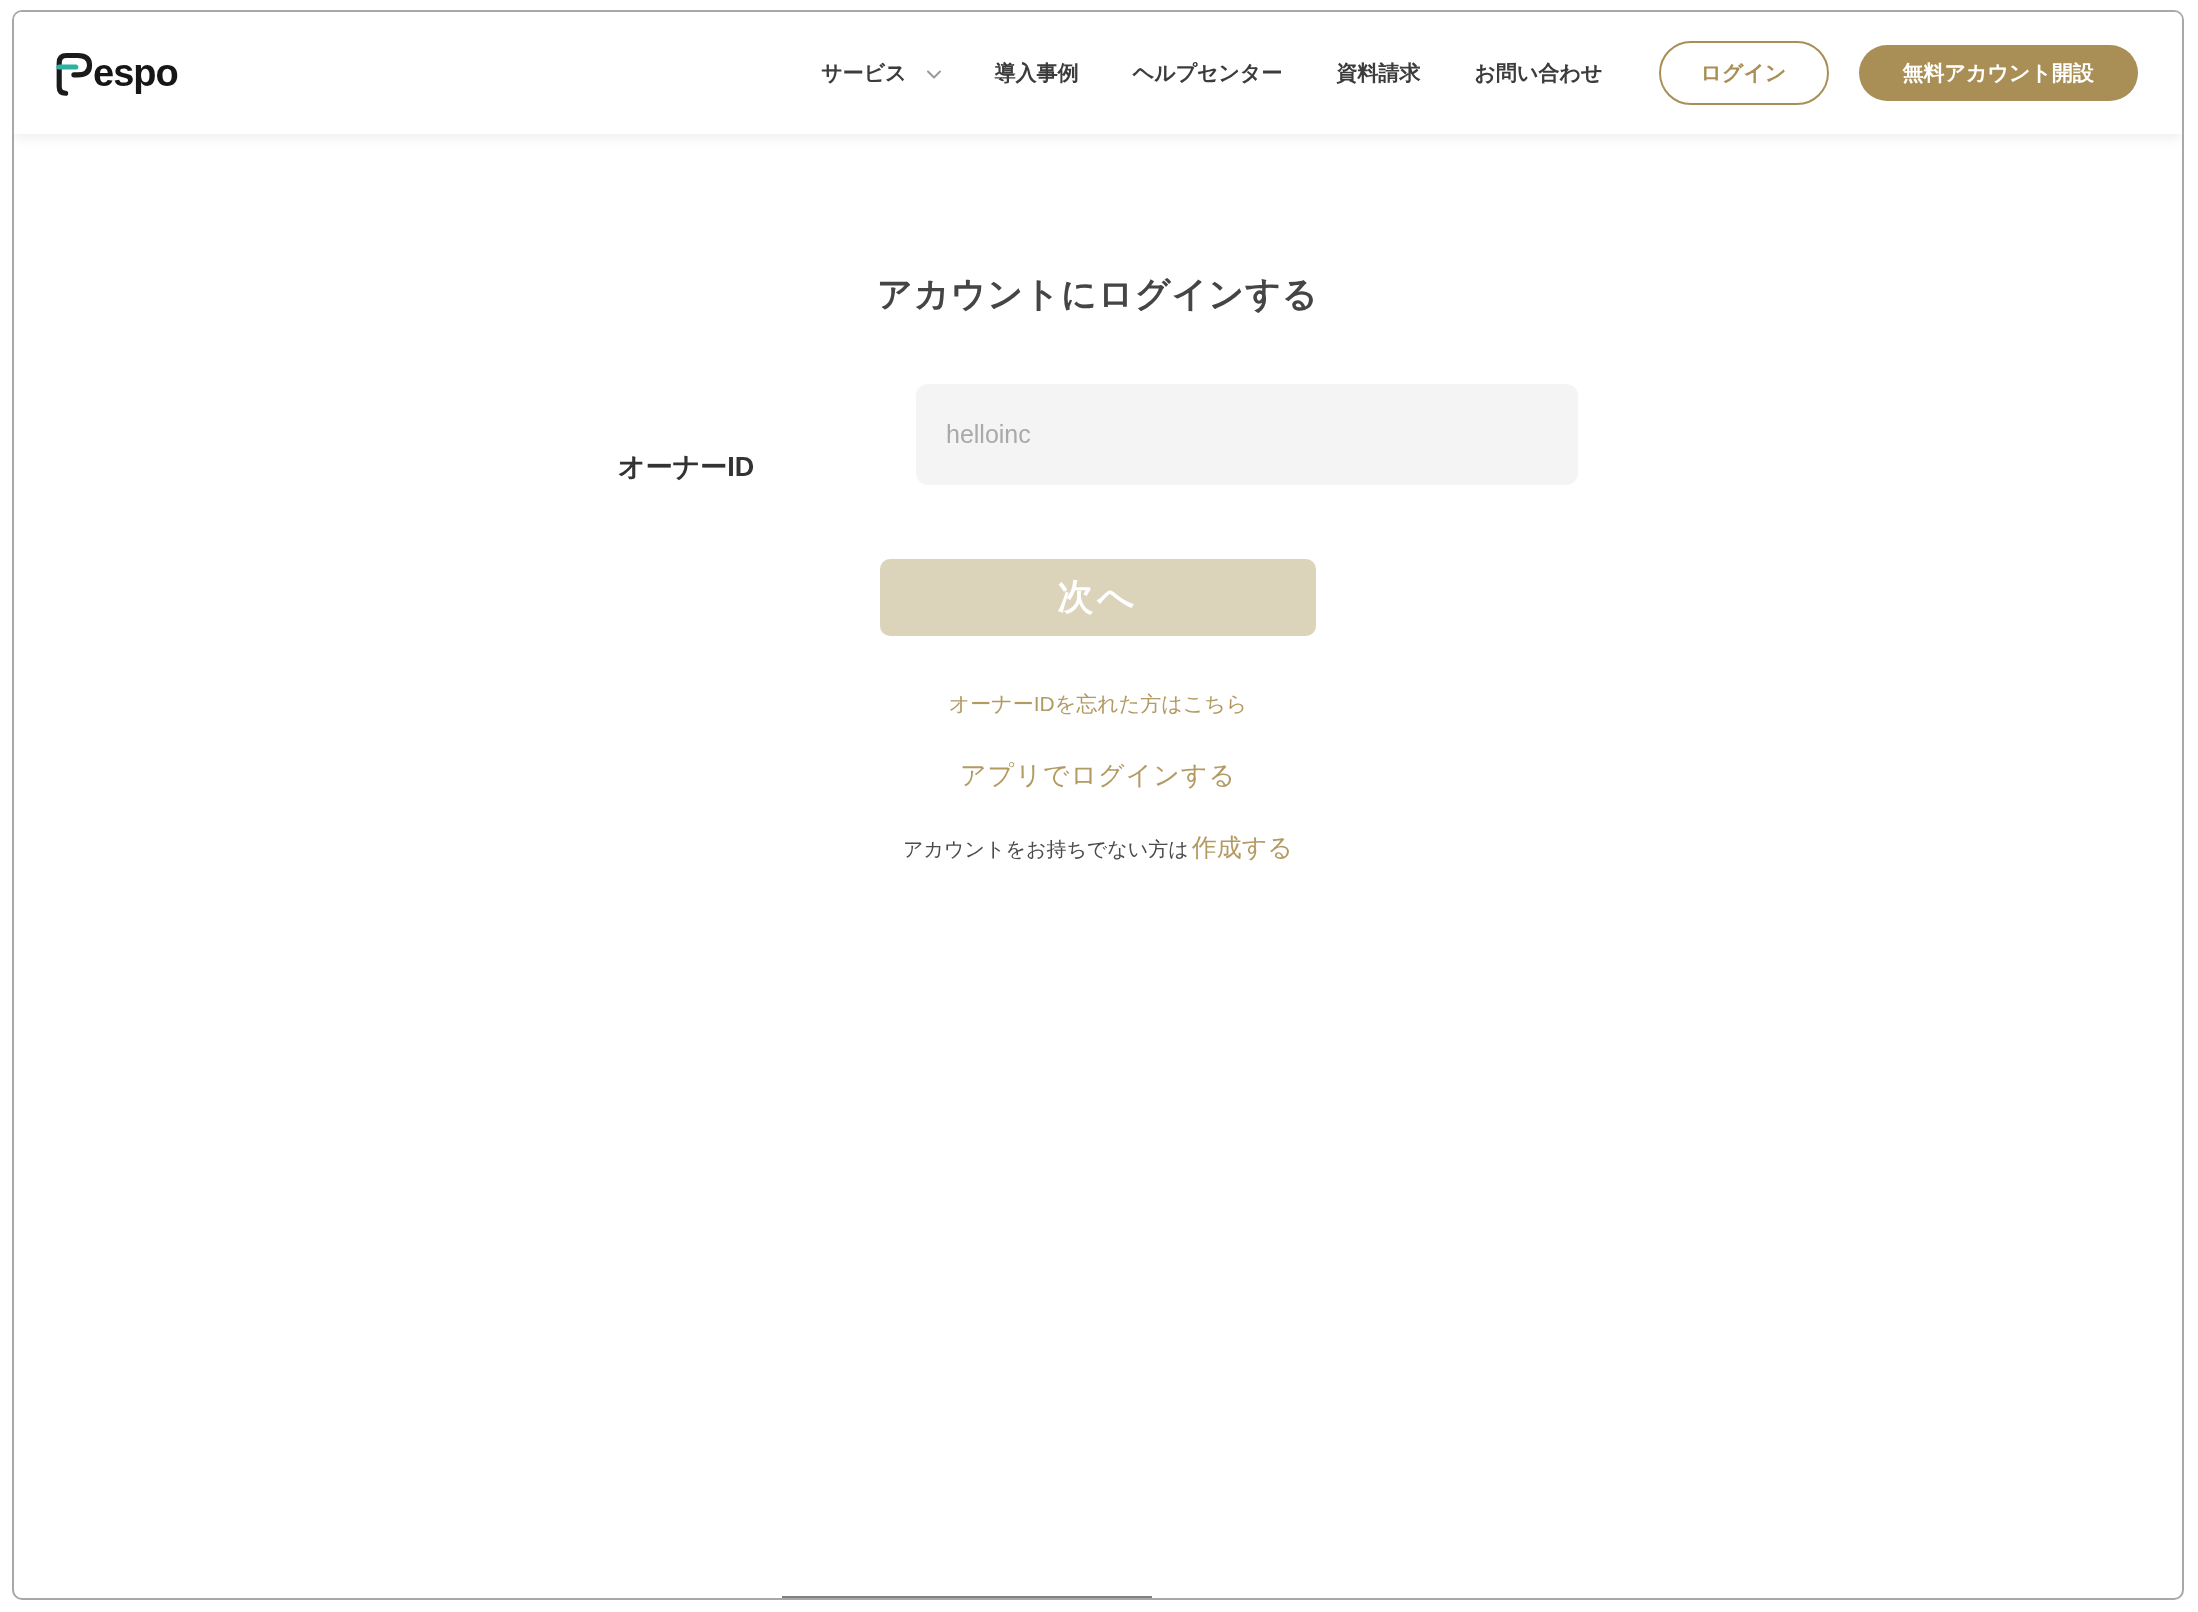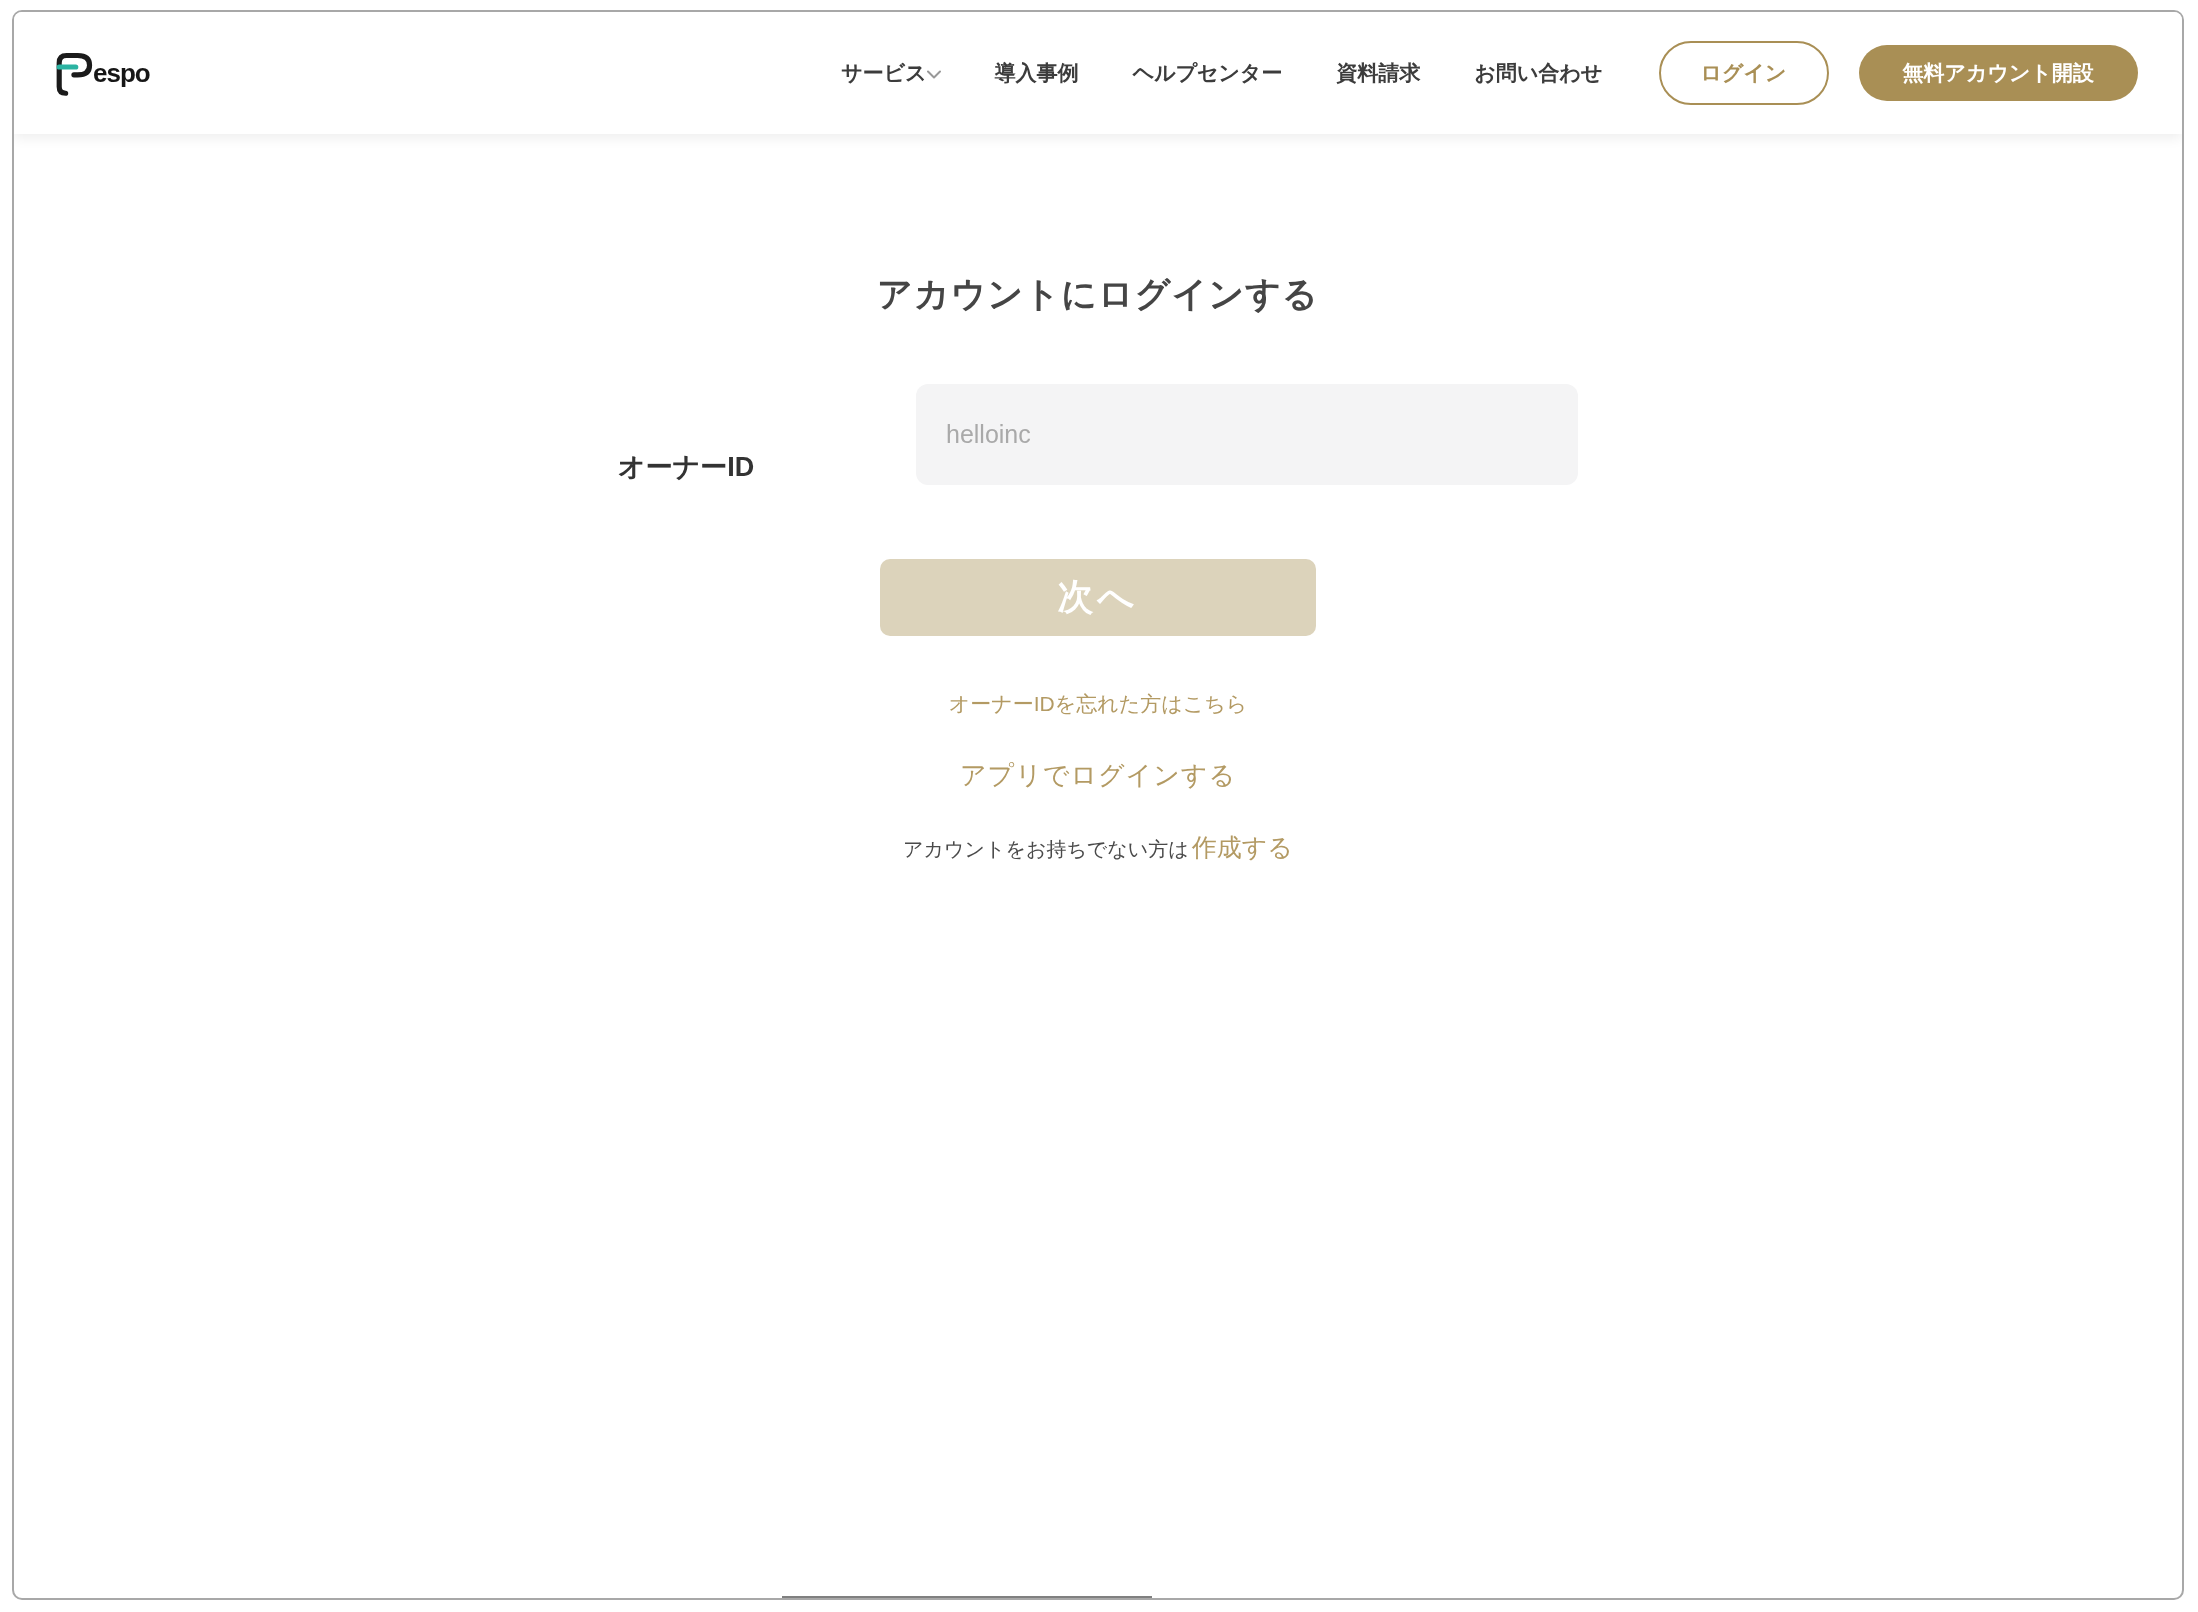--- a/index.html
+++ b/index.html
@@ -32,37 +32,37 @@
     box-shadow: 0 4px 12px rgba(0,0,0,0.07);
     z-index: 5;
   }
   .logo {
     display: flex;
     align-items: center;
     cursor: pointer;
     text-decoration: none;
   }
   .logo-text {
-    font-size: 26px;
+    font-size: 38px;
     font-weight: 700;
     color: #161616;
     letter-spacing: -1px;
     margin-left: -3px;
     line-height: 1;
   }
   .nav {
     margin-left: auto;
     display: flex;
     align-items: center;
     gap: 54px;
   }
   .nav-item {
     display: flex;
     align-items: center;
-    gap: 0;
+    gap: 20px;
     font-size: 21px;
     font-weight: 600;
     color: #3c3c3c;
     cursor: pointer;
     white-space: nowrap;
   }
   .chevron {
     width: 14px; height: 9px;
     margin-top: 3px;
   }

